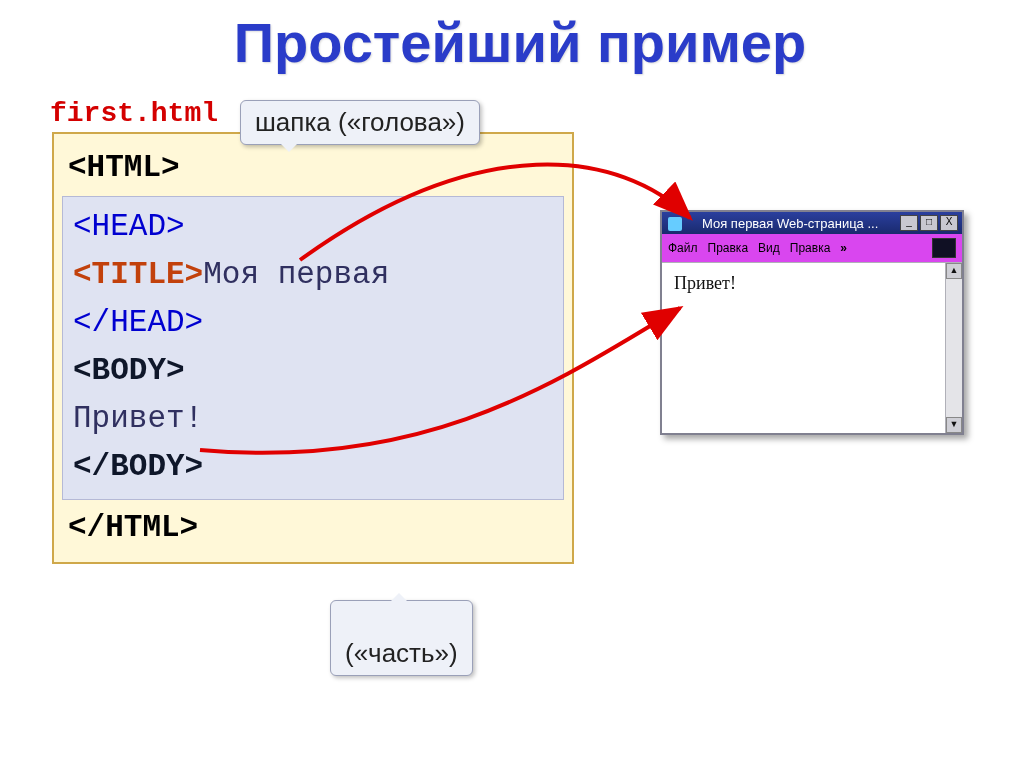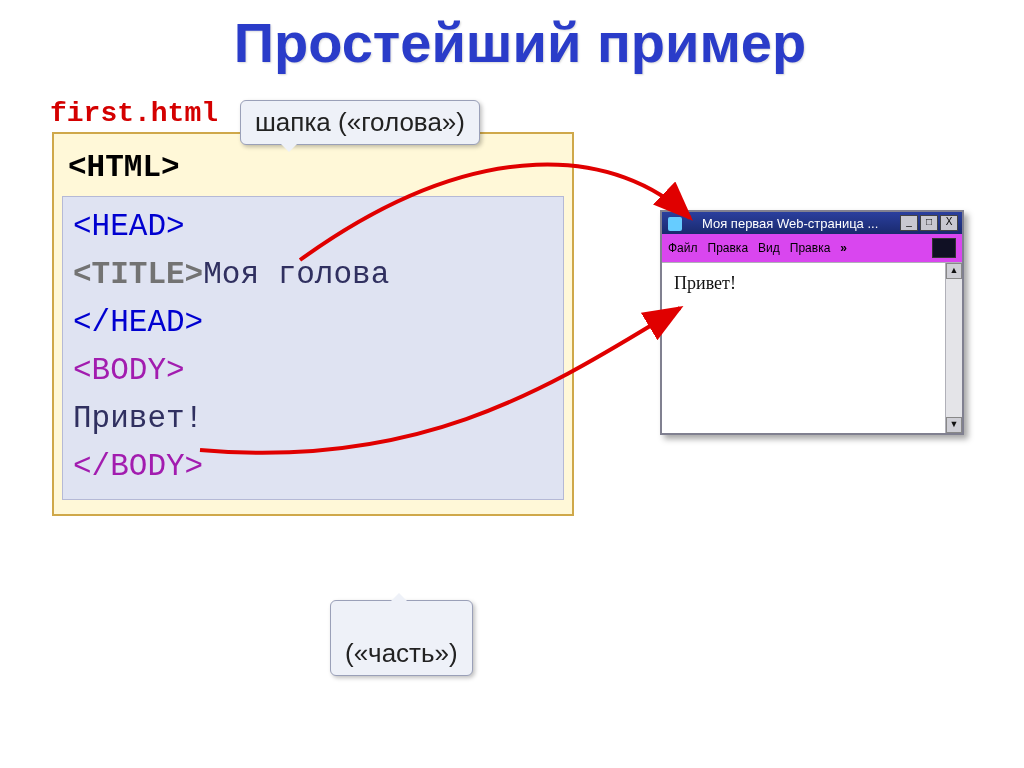--- a/index.html
+++ b/index.html
@@ -48,22 +48,22 @@
 
   .code-head-block {
     background: #dfe3f2;
     border: 1px solid #b5b9d6;
     padding: 6px 10px 8px 10px;
     margin: 4px -6px 4px -6px;
   }
 
   .tag-black { color: #000; font-weight: bold; }
   .tag-blue  { color: #0000d0; font-weight: normal; }
-  .tag-red   { color: #737373; font-weight: bold; }
-  .tag-green { color: #a21caf; font-weight: normal; }
+  .tag-red   { color: #c2410c; font-weight: bold; }
+  .tag-green { color: #0f172a; font-weight: bold; }
   .txt-navy  { color: #303060; }
 
   .callout {
     position: absolute;
     background: #eef1f8;
     border: 1px solid #9aa0b8;
     border-radius: 6px;
     padding: 6px 14px;
     font-size: 26px;
     color: #222;
@@ -165,28 +165,29 @@
 <h1 class="page-title">Простейший пример</h1>
 
 <div class="filename">first.html</div>
 
 <div class="code-outer">
   <div><span class="tag-black">&lt;HTML&gt;</span></div>
 
   <div class="code-head-block">
     <div><span class="tag-blue">&lt;HEAD&gt;</span></div>
     <div>
-      <span class="tag-red">&lt;TITLE&gt;</span><span class="txt-navy">Моя голова</span>
+      <span class="tag-red">&lt;TITLE&gt;</span><span class="txt-navy">Моя первая</span>
     </div>
     <div><span class="tag-blue">&lt;/HEAD&gt;</span></div>
     <div><span class="tag-green">&lt;BODY&gt;</span></div>
     <div><span class="txt-navy">Привет!</span></div>
     <div><span class="tag-green">&lt;/BODY&gt;</span></div>
   </div>
 
+  <div><span class="tag-black">&lt;/HTML&gt;</span></div>
 </div>
 
 <div class="callout top">шапка («голова»)</div>
 <div class="callout bottom">
   <br>
   <span>(«часть»)</span>
 </div>
 
 <div class="browser">
   <div class="titlebar">

